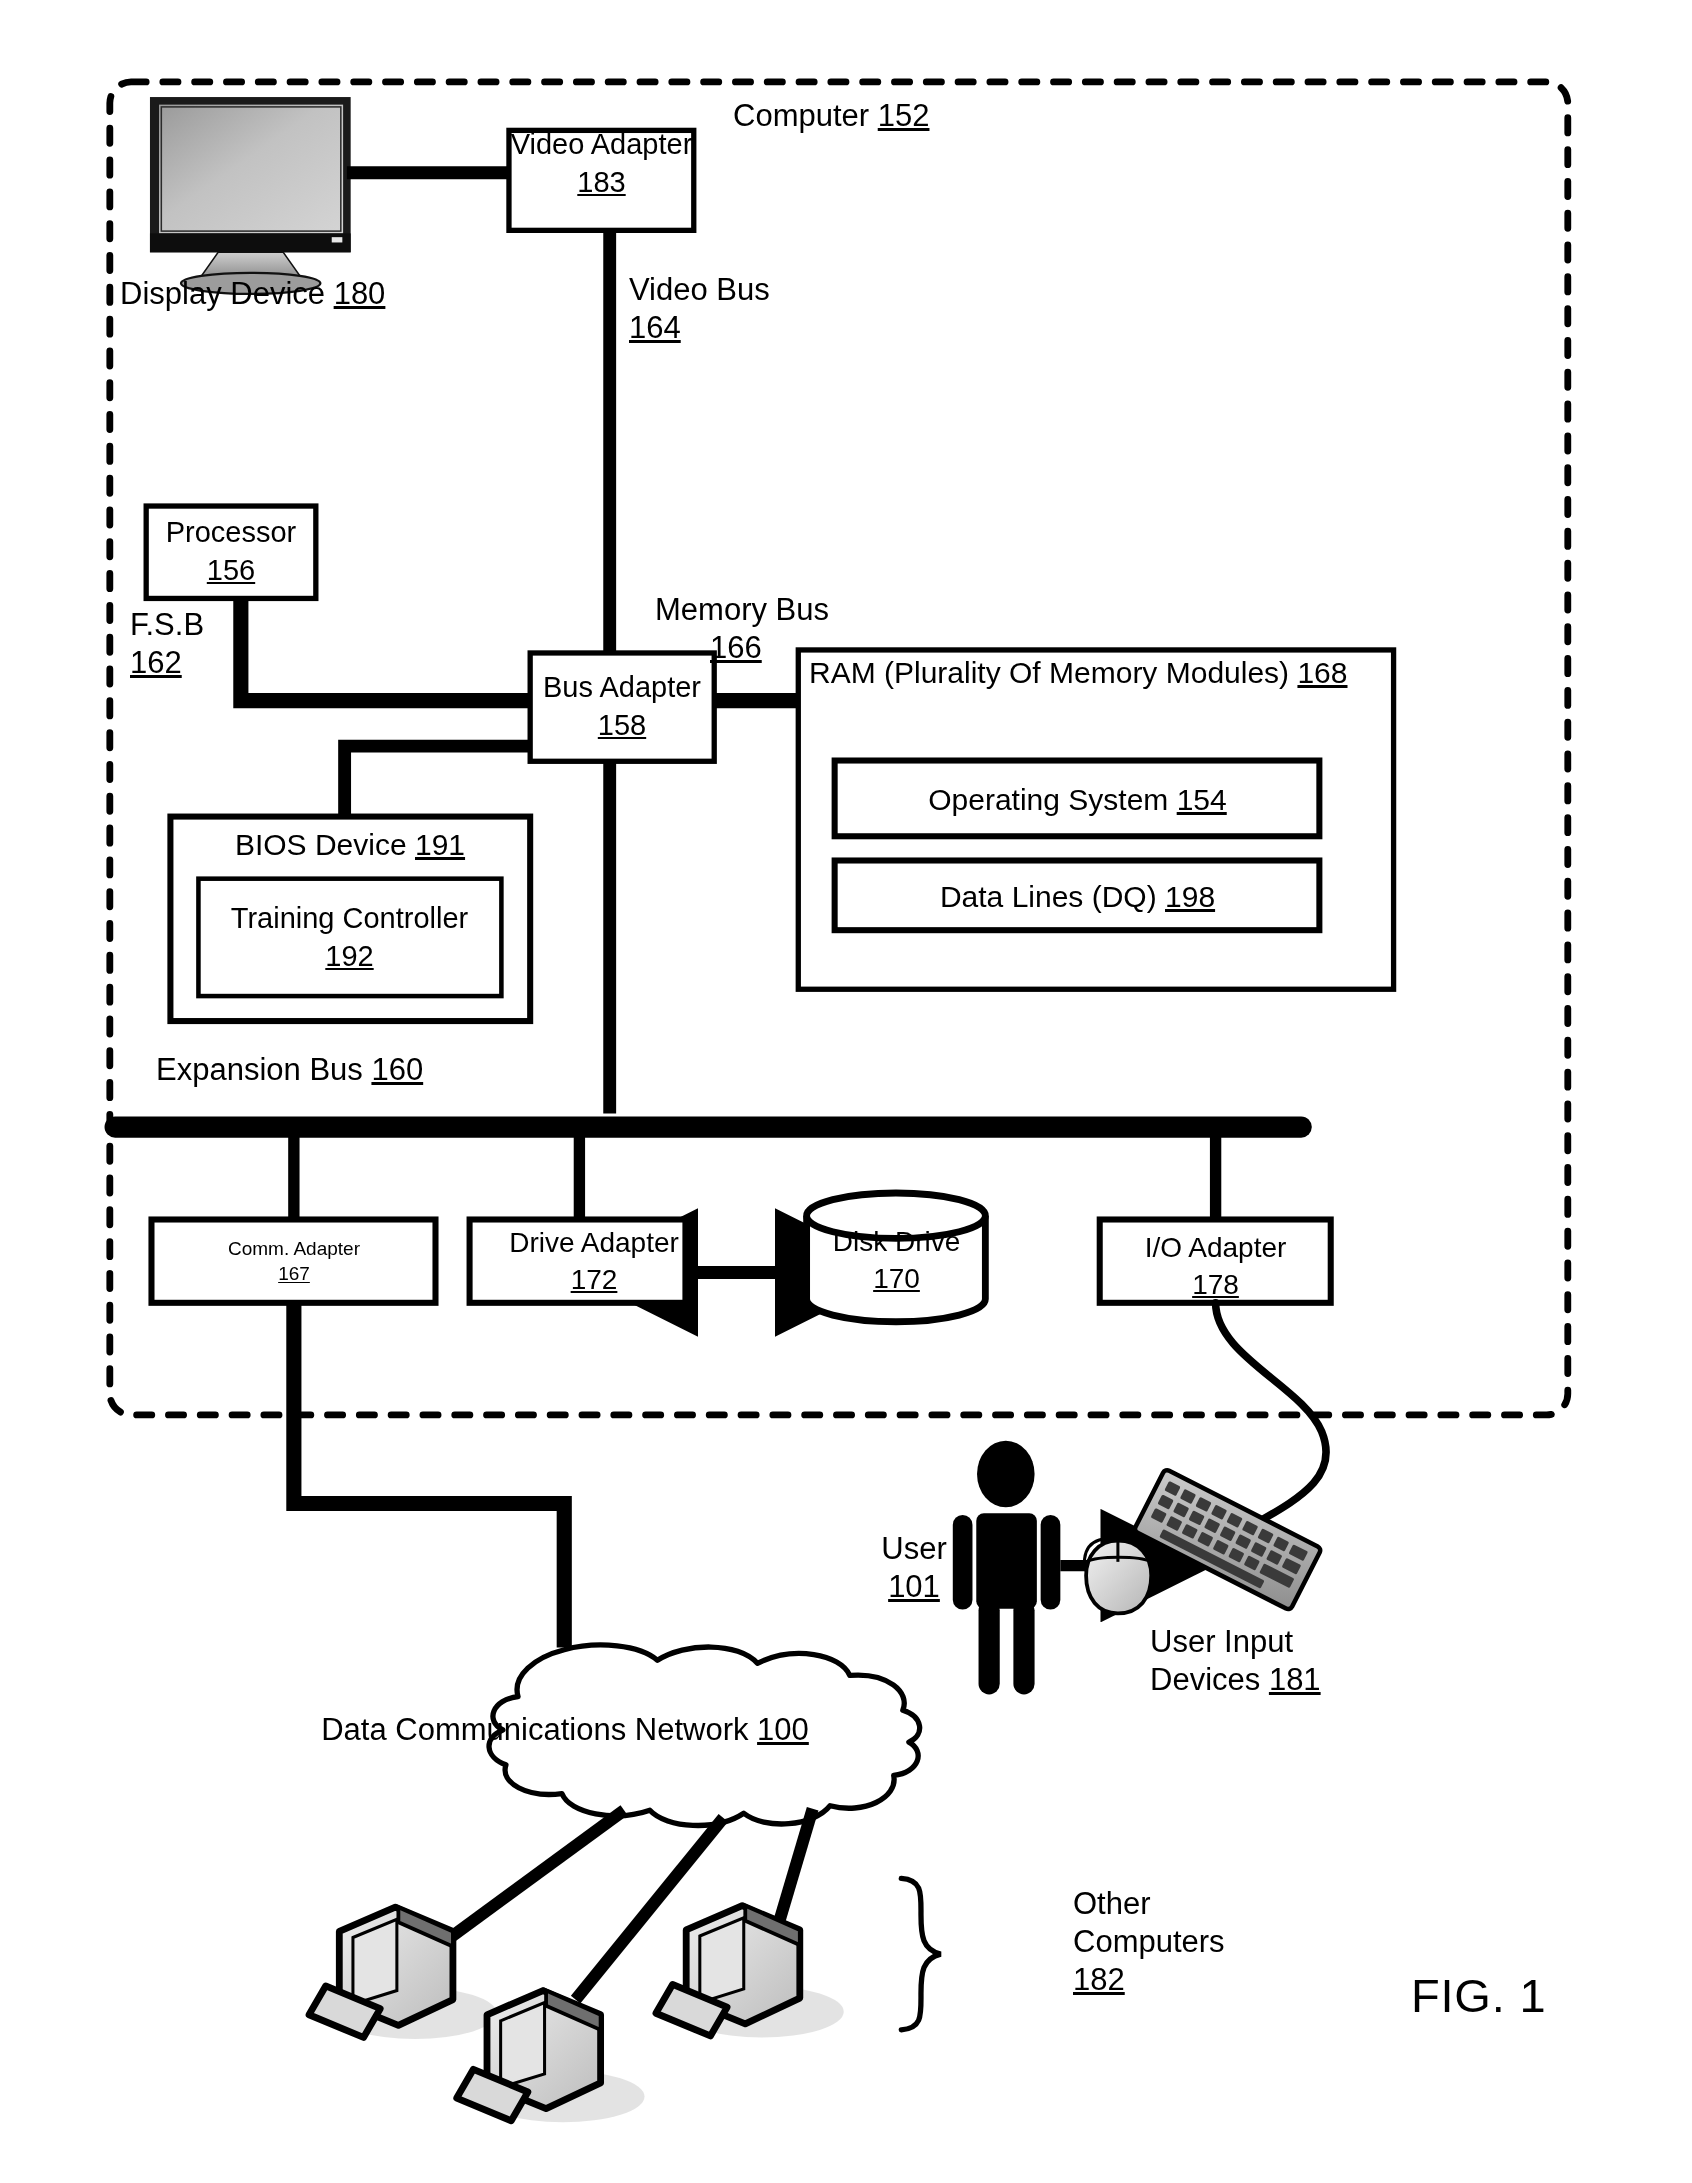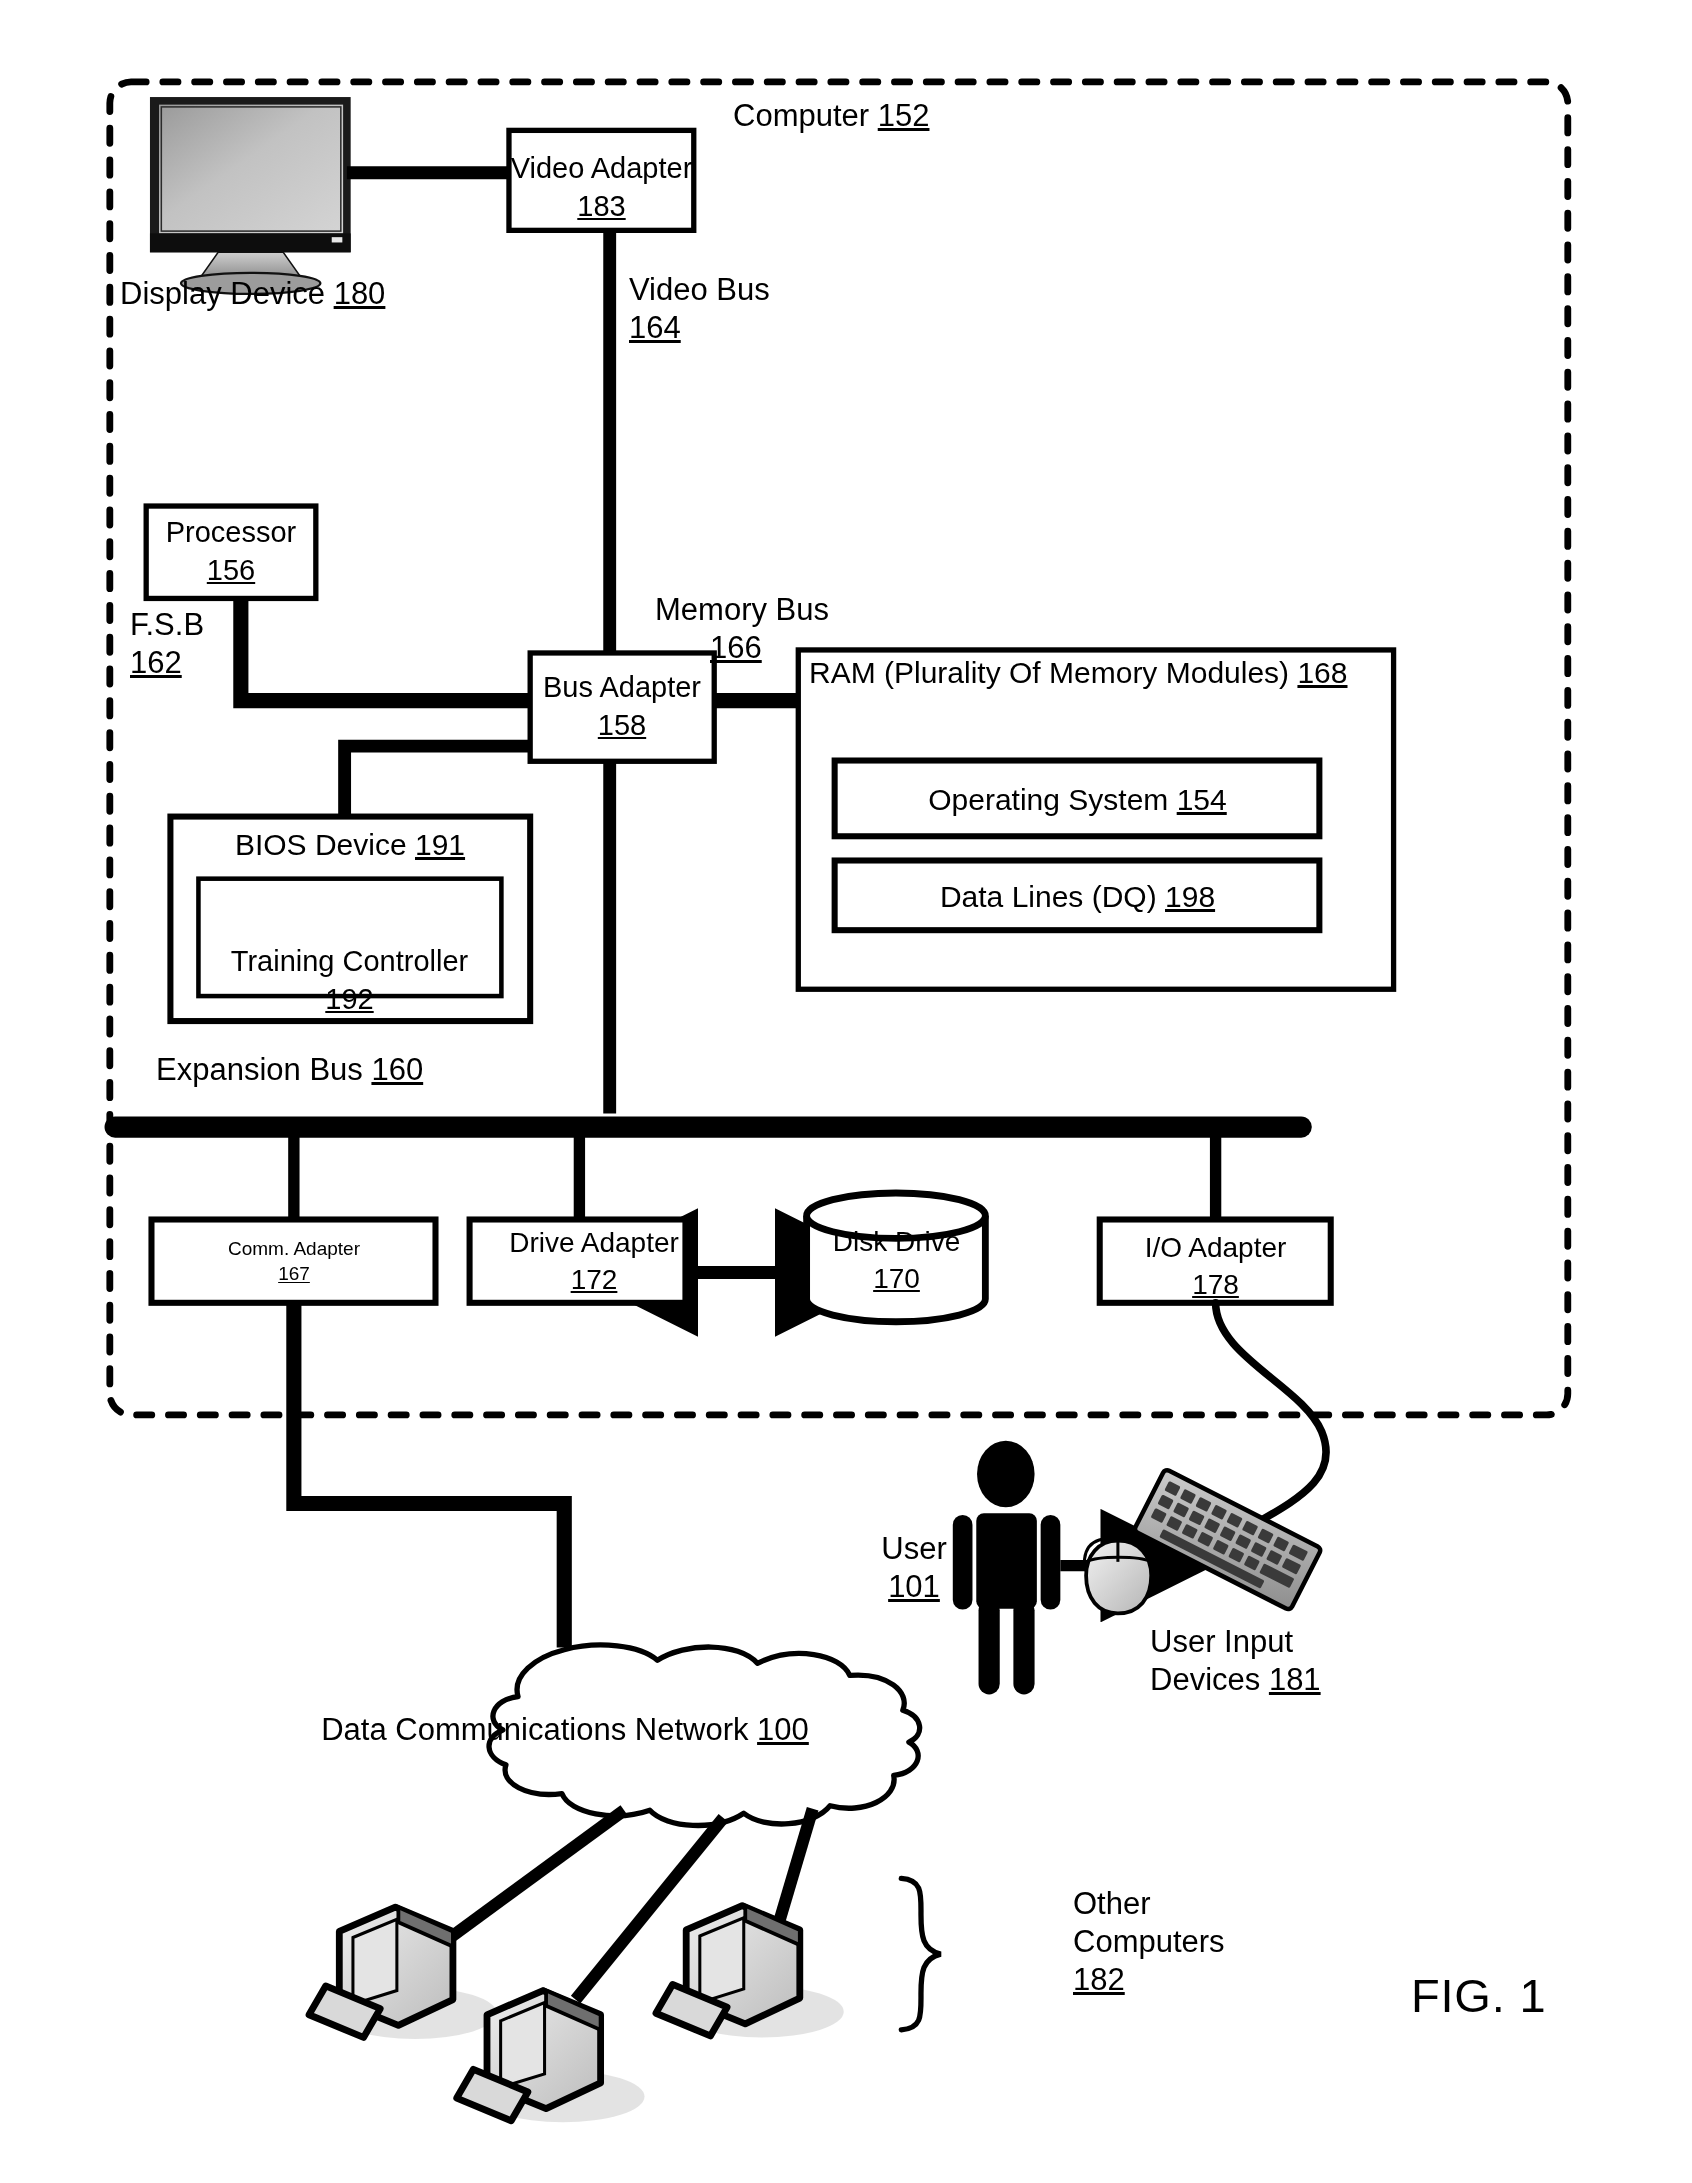--- a/index.html
+++ b/index.html
@@ -267,21 +267,21 @@
                C1216,2660 1218,2678 1190,2680" fill="none" stroke="#000" stroke-width="7" stroke-linecap="round"></path>
     </g>
 
   </svg>
 
   <div class="lbl" style="left:733px; top:97px; font-size:31px;">
     <span>Computer</span>
     <span class="u">152</span>
   </div>
 
-  <div class="boxtext" style="left:509px; top:138px; width:185px; height:100px; font-size:29px;">
+  <div class="boxtext" style="left:509px; top:114px; width:185px; height:100px; font-size:29px;">
     <span>Video Adapter</span>
     <span class="u">183</span>
   </div>
 
   <div class="lbl" style="left:120px; top:275px; font-size:31px;">
     <span>Display Device</span>
     <span class="u">180</span>
   </div>
 
   <div class="lbl" style="left:629px; top:271px; font-size:31px;">
@@ -326,21 +326,21 @@
       <span>Data Lines (DQ)</span>
       <span class="u">198</span>
     </div>
   </div>
 
   <div class="lbl ctr" style="left:170px; top:827px; width:360px; font-size:30px;">
     <span>BIOS Device</span>
     <span class="u">191</span>
   </div>
 
-  <div class="boxtext" style="left:198px; top:922px; width:303px; height:117px; font-size:29px;">
+  <div class="boxtext" style="left:198px; top:879px; width:303px; height:117px; font-size:29px;">
     <span>Training Controller</span>
     <span class="u">192</span>
   </div>
 
   <div class="lbl" style="left:156px; top:1051px; font-size:31px;">
     <span>Expansion Bus</span>
     <span class="u">160</span>
   </div>
 
   <div class="boxtext" style="left:152px; top:1220px; width:284px; height:83px; font-size:19px;">

